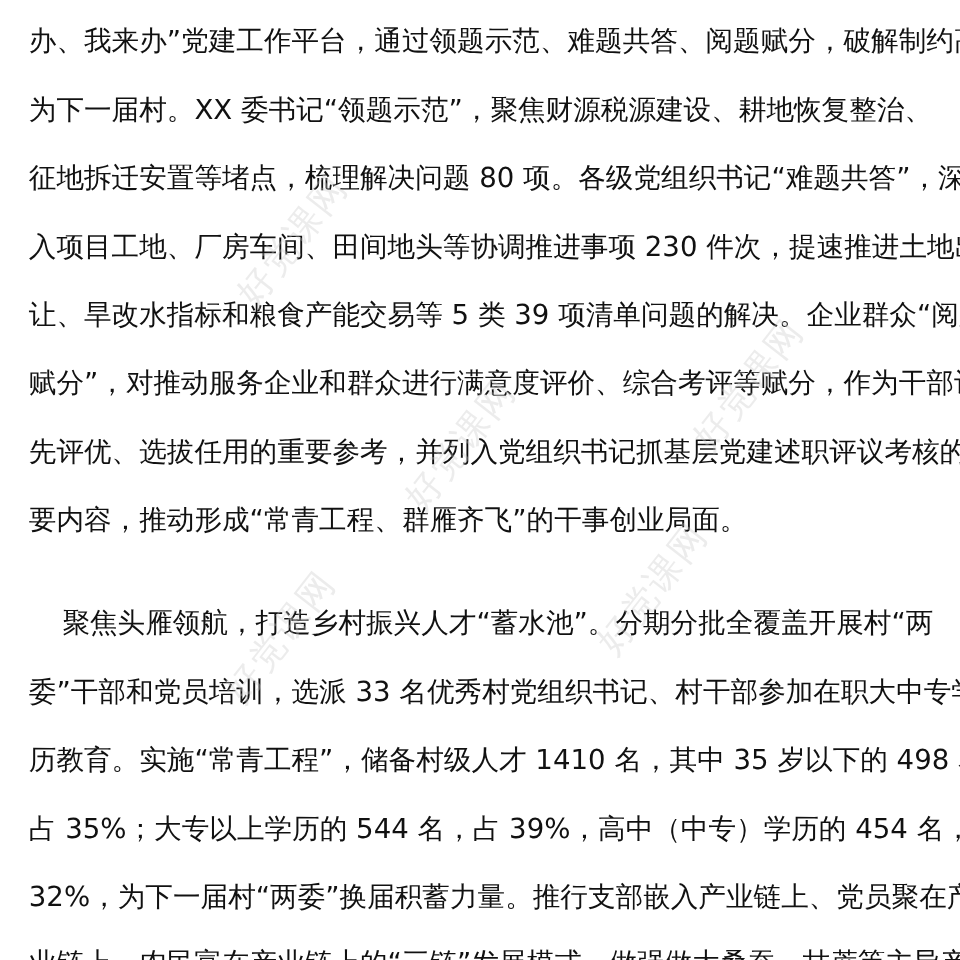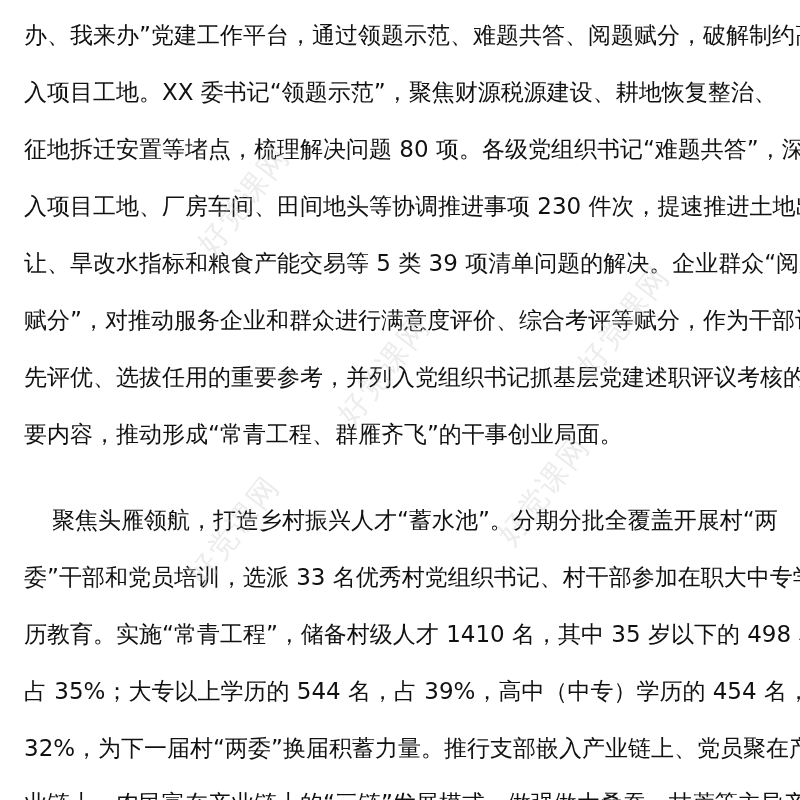--- a/index.html
+++ b/index.html
@@ -44,21 +44,21 @@
     letter-spacing: 2px;
   }
 </style>
 </head>
 <body>
 
 <div class="page">
 
   <div>
     <div class="line" style="top:20px">办、我来办”党建工作平台，通过领题示范、难题共答、阅题赋分，破解制约高</div>
-    <div class="line" style="top:77px">入项目工地。XX 委书记“领题示范”，聚焦财源税源建设、耕地恢复整治、</div>
+    <div class="line" style="top:77px">为下一届村。XX 委书记“领题示范”，聚焦财源税源建设、耕地恢复整治、</div>
     <div class="line" style="top:134px">征地拆迁安置等堵点，梳理解决问题 80 项。各级党组织书记“难题共答”，深</div>
     <div class="line" style="top:191px">入项目工地、厂房车间、田间地头等协调推进事项 230 件次，提速推进土地出</div>
     <div class="line" style="top:248px">让、旱改水指标和粮食产能交易等 5 类 39 项清单问题的解决。企业群众“阅题</div>
     <div class="line" style="top:305px">赋分”，对推动服务企业和群众进行满意度评价、综合考评等赋分，作为干部评</div>
     <div class="line" style="top:362px">先评优、选拔任用的重要参考，并列入党组织书记抓基层党建述职评议考核的重</div>
     <div class="line last" style="top:419px">要内容，推动形成“常青工程、群雁齐飞”的干事创业局面。</div>
   </div>
 
   <div>
     <div class="line indent" style="top:505px">聚焦头雁领航，打造乡村振兴人才“蓄水池”。分期分批全覆盖开展村“两</div>

